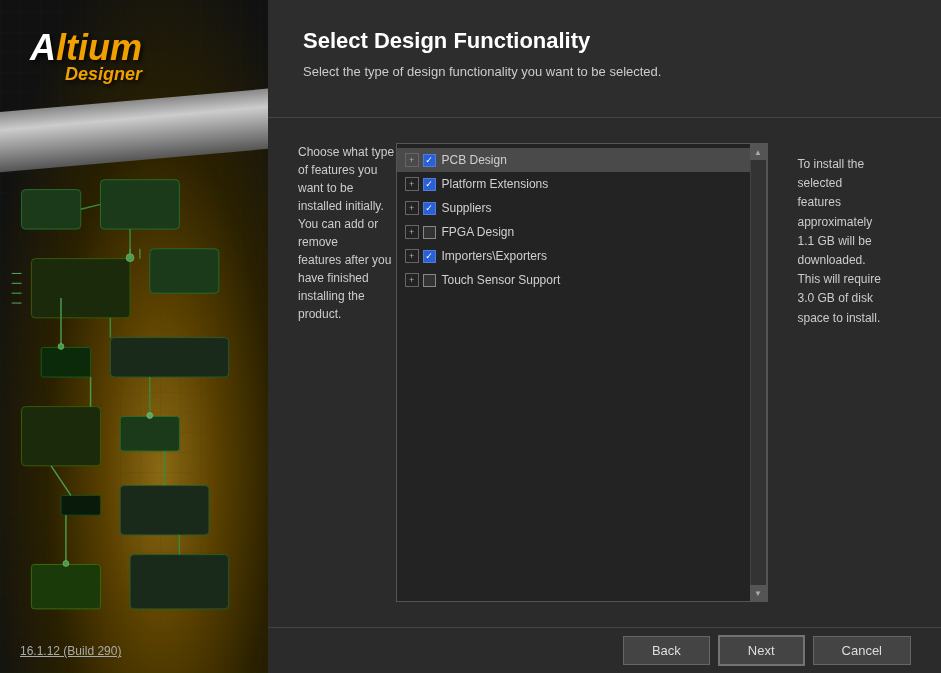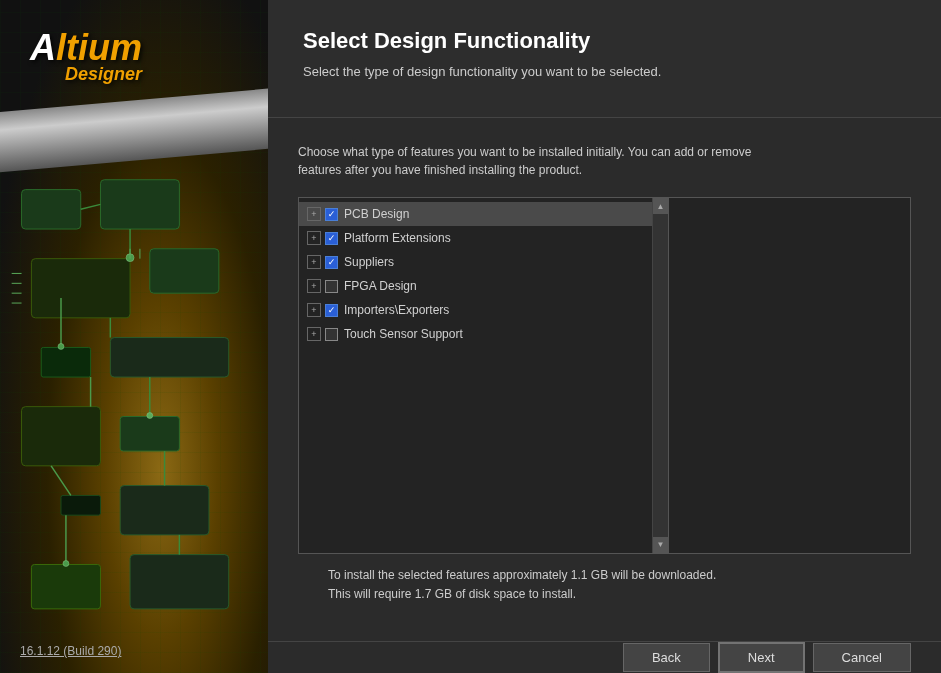--- a/index.html
+++ b/index.html
@@ -116,21 +116,21 @@
     .page-subtitle {
       color: #cccccc;
       font-size: 13px;
     }
 
     
     .content-section {
       flex: 1;
       padding: 25px 30px;
       display: flex;
-      flex-direction: column;
+      flex-direction: row;
     }
 
     .instructions {
       color: #cccccc;
       font-size: 12px;
       line-height: 1.5;
       margin-bottom: 18px;
     }
 
     .feature-area {
@@ -260,21 +260,21 @@
       color: #cccccc;
       font-size: 12px;
       line-height: 1.6;
       border-top: 0;
     }
 
     
     .button-bar {
       background: #2b2b2b;
       border-top: 1px solid #444;
-      padding: 0 30px;
+      padding: 7px 30px;
       display: flex;
       justify-content: flex-end;
       gap: 8px;
       align-items: center;
     }
 
     .btn {
       padding: 6px 28px;
       font-size: 13px;
       cursor: pointer;
@@ -418,21 +418,21 @@
           <div class="scroll-up">▲</div>
           <div class="scroll-track" style="flex:1;background:#333;"></div>
           <div class="scroll-down">▼</div>
         </div>
       </div>
 
     </div>
 
     <div class="footer-info">
       <div>To install the selected features approximately 1.1 GB will be downloaded.</div>
-      <div>This will require 1.7 GB of disk space to install.</div>
+      <div>This will require 3.0 GB of disk space to install.</div>
     </div>
   </div>
 
   <div class="button-bar">
     <button class="btn">Back</button>
     <button class="btn btn-next">Next</button>
     <button class="btn">Cancel</button>
   </div>
 
 </div>

